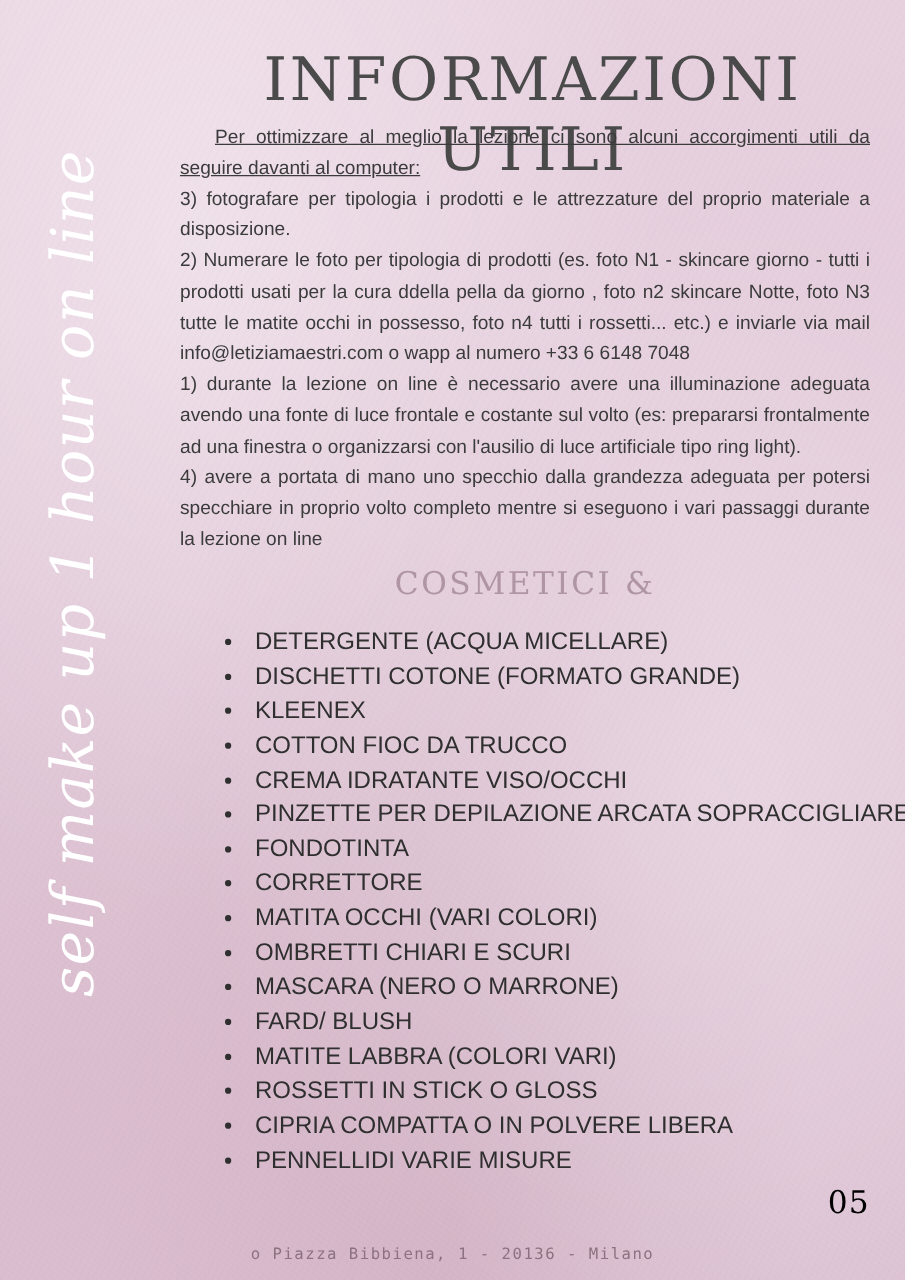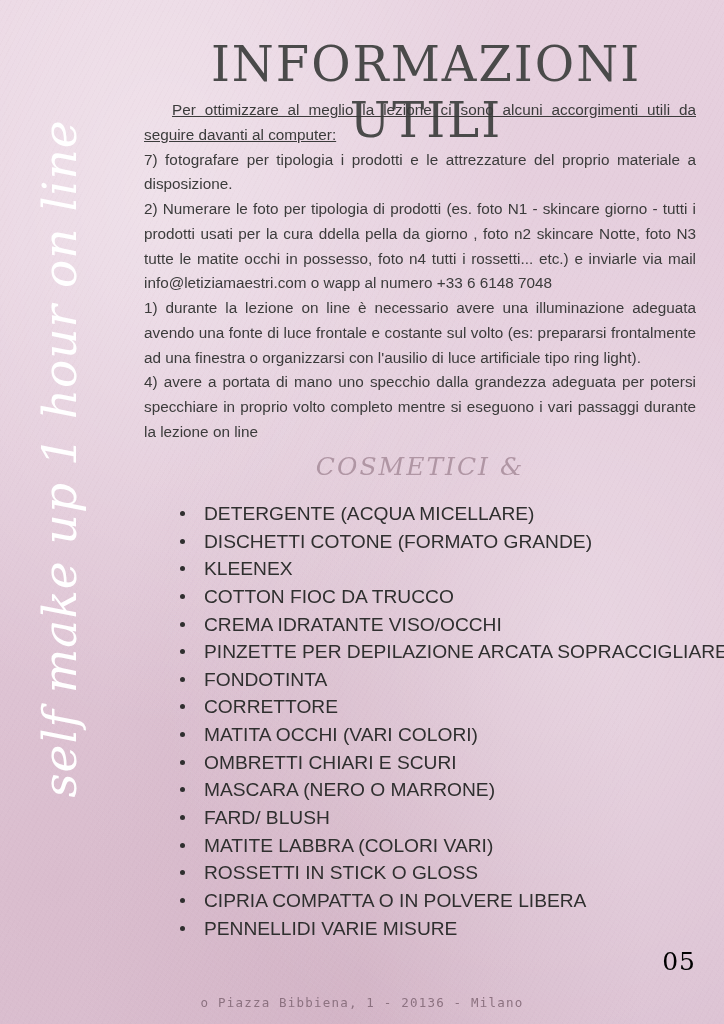--- a/index.html
+++ b/index.html
@@ -102,21 +102,20 @@
     position: absolute;
     top: 452px;
     left: 0;
     width: 580px;
     text-align: center;
     color: #b096a4;
     font-family: "DejaVu Serif", serif;
     font-size: 25px;
     letter-spacing: 2px;
     line-height: 1.22;
-    font-style: italic;
   }
 
   .list {
     position: absolute;
     top: 500px;
     left: 30px;
     width: 540px;
     margin: 0;
     padding: 0 0 0 34px;
     list-style: none;
@@ -172,21 +171,21 @@
 <div class="side-title">
   <span>self make up 1 hour on line</span>
 </div>
 
 <div class="content">
 
   <div class="main-title">INFORMAZIONI UTILI</div>
 
   <div class="intro">
     <p class="first">Per ottimizzare al meglio la lezione ci sono alcuni accorgimenti utili da seguire davanti al computer:</p>
-    <p>7) fotografare per tipologia i prodotti e le attrezzature del proprio materiale a disposizione.</p>
+    <p>3) fotografare per tipologia i prodotti e le attrezzature del proprio materiale a disposizione.</p>
     <p>2) Numerare  le foto per tipologia di prodotti (es. foto N1 - skincare giorno - tutti i prodotti usati per la cura ddella pella da giorno , foto n2 skincare Notte, foto N3 tutte le matite occhi in possesso, foto n4 tutti i rossetti... etc.)  e inviarle  via mail info@letiziamaestri.com o wapp al numero +33 6 6148 7048</p>
     <p>1) durante la lezione on line è necessario avere una illuminazione adeguata  avendo una fonte di luce  frontale e costante sul volto (es: prepararsi frontalmente ad una finestra o organizzarsi con l'ausilio di luce artificiale tipo ring light).</p>
     <p>4) avere a portata di mano  uno specchio dalla grandezza adeguata per potersi specchiare in proprio volto completo mentre si eseguono i vari passaggi durante la lezione on line</p>
   </div>
 
   <div class="section-title">
     <div>COSMETICI &amp;</div>
   </div>
 
   <ul class="list">

